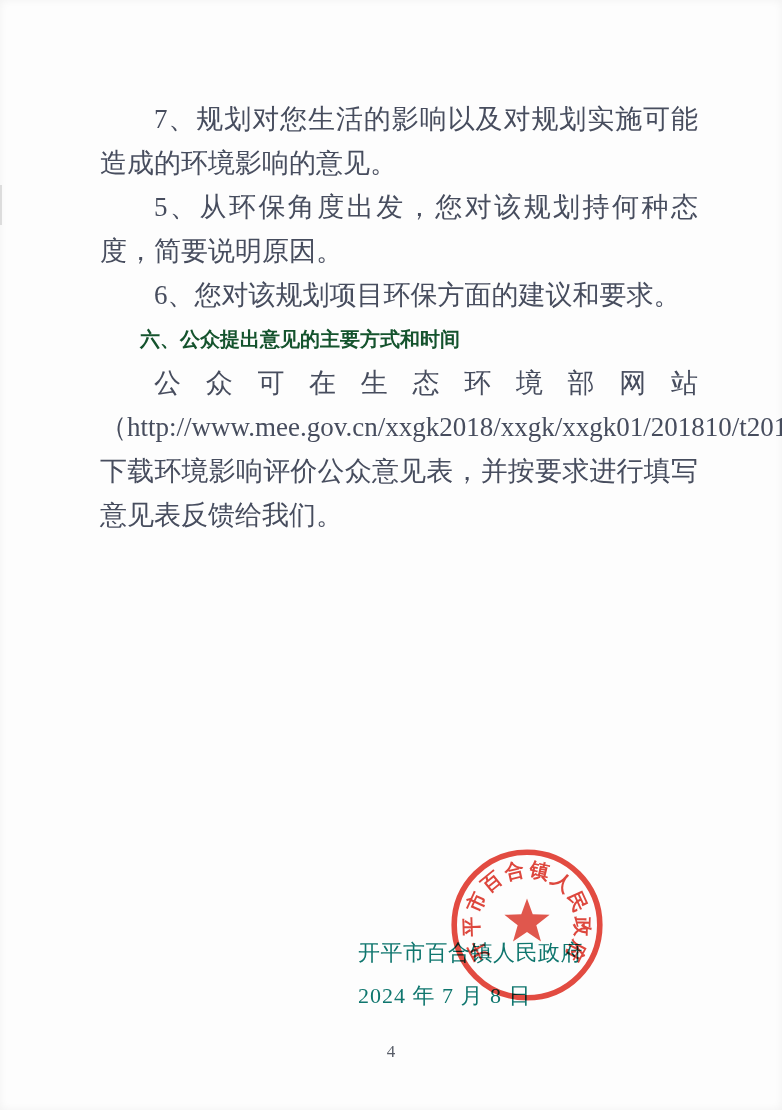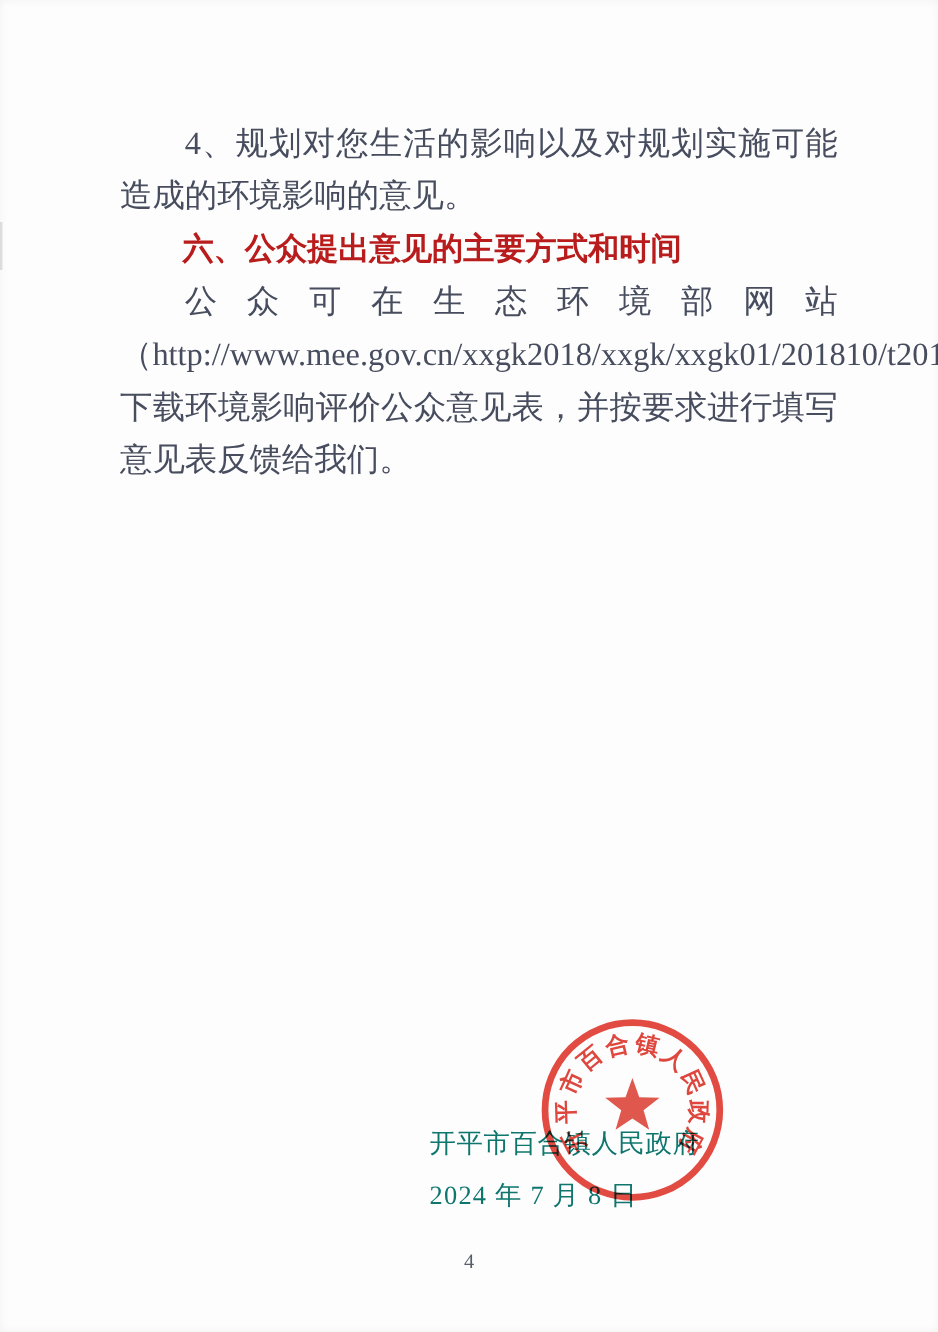--- a/index.html
+++ b/index.html
@@ -26,23 +26,23 @@
     font-size: 27px;
     line-height: 44px;
     text-align: justify;
   }
   .doc-content p {
     margin: 0;
     text-indent: 2em;
   }
   .doc-content p.heading {
     font-weight: bold;
-    color: #b91c1c;
-    font-family: Liberation Sans, sans-serif;
-    font-size: 26px;
+    color: #14532d;
+    font-family: Liberation Serif, serif;
+    font-size: 20px;
   }
   .signature-block {
     position: absolute;
     left: 358px;
     top: 938px;
     width: 324px;
     text-align: left;
     color: #0f766e;
     font-size: 22px;
     line-height: 30px;
@@ -83,21 +83,23 @@
   }
 </style>
 </head>
 <body>
 
 <div class="page">
 
   <div class="scan-edge-left"></div>
 
   <div class="doc-content">
-    <p class="body">4、规划对您生活的影响以及对规划实施可能造成的环境影响的意见。</p>
+    <p class="body">7、规划对您生活的影响以及对规划实施可能造成的环境影响的意见。</p>
+    <p class="body">5、从环保角度出发，您对该规划持何种态度，简要说明原因。</p>
+    <p class="body">6、您对该规划项目环保方面的建议和要求。</p>
     <p class="heading">六、公众提出意见的主要方式和时间</p>
     <p class="body">公众可在生态环境部网站（http://www.mee.gov.cn/xxgk2018/xxgk/xxgk01/201810/t20181024_665329.html）下载环境影响评价公众意见表，并按要求进行填写意见表反馈给我们。</p>
   </div>
 
   <div class="signature-block">
     <div class="signature-org">开平市百合镇人民政府</div>
     <div class="signature-date">2024 年 7 月 8 日</div>
   </div>
 
   <svg class="seal" viewBox="0 0 220 220" xmlns="http://www.w3.org/2000/svg">

